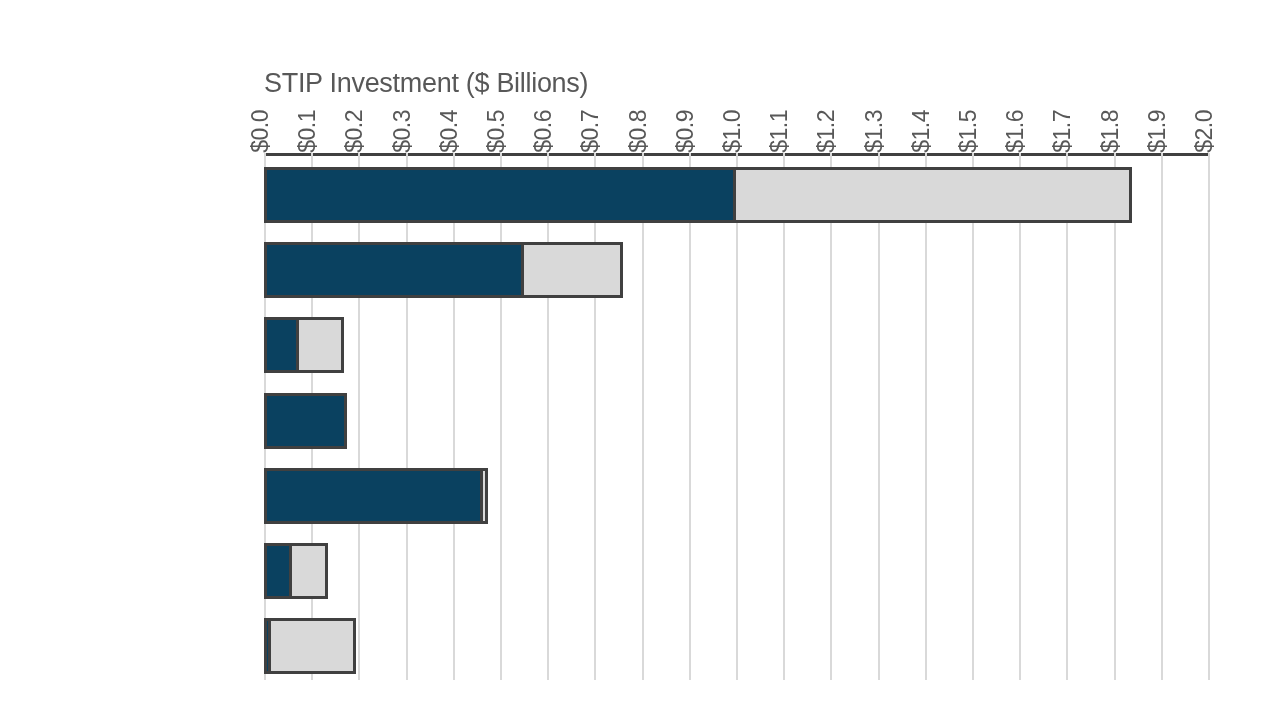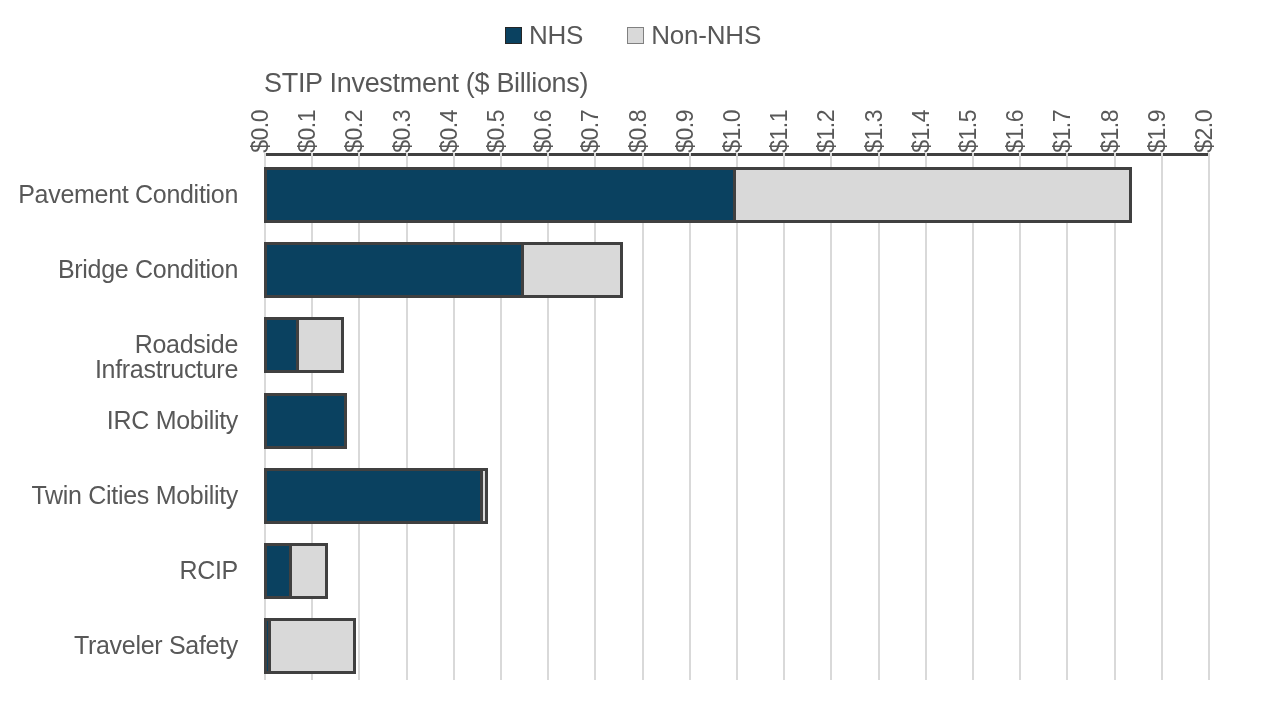--- a/index.html
+++ b/index.html
@@ -146,30 +146,20 @@
     color: #585858;
     letter-spacing: -0.3px;
     line-height: 1;
   }
 </style>
 </head>
 <body>
 
 <div id="chart-root">
 
-  <div id="legend">
-    <div class="legend-entry">
-      <span class="legend-swatch nhs"></span>
-      <span class="legend-label">NHS</span>
-    </div>
-    <div class="legend-entry">
-      <span class="legend-swatch nonnhs"></span>
-      <span class="legend-label">Non-NHS</span>
-    </div>
-  </div>
 
   <div id="axis-title">STIP Investment ($ Billions)</div>
 
   <div id="tick-strip">
       <span class="tick-label" style="left: 8px;">
         <span>$0.0</span>
       </span>
       <span class="tick-label" style="left: 55.2px;">
         <span>$0.1</span>
       </span>
@@ -225,29 +215,20 @@
         <span>$1.8</span>
       </span>
       <span class="tick-label" style="left: 904.8px;">
         <span>$1.9</span>
       </span>
       <span class="tick-label" style="left: 952px;">
         <span>$2.0</span>
       </span>
     </div>
 
-  <div id="cat-labels">
-      <div class="cat-label" style="top: 28.6429px;">Pavement Condition</div>
-      <div class="cat-label" style="top: 103.929px;">Bridge Condition</div>
-      <div class="cat-label" style="top: 179.214px;">Roadside Infrastructure</div>
-      <div class="cat-label" style="top: 254.5px;">IRC Mobility</div>
-      <div class="cat-label" style="top: 329.786px;">Twin Cities Mobility</div>
-      <div class="cat-label" style="top: 405.071px;">RCIP</div>
-      <div class="cat-label" style="top: 480.357px;">Traveler Safety</div>
-    </div>
 
   <div id="plot">
     <div id="plot-top-axis"></div>
     <div id="gridlines">
         <div class="gridline first" style="left: 0px;"></div>
         <div class="gridline" style="left: 47.2px;"></div>
         <div class="gridline" style="left: 94.4px;"></div>
         <div class="gridline" style="left: 141.6px;"></div>
         <div class="gridline" style="left: 188.8px;"></div>
         <div class="gridline" style="left: 236px;"></div>

